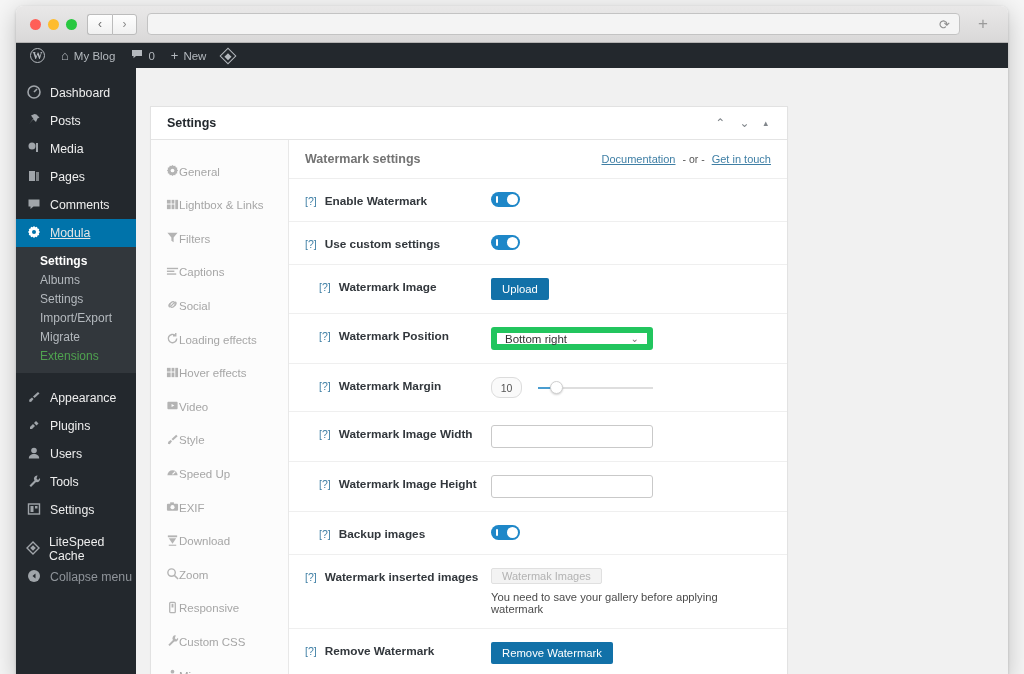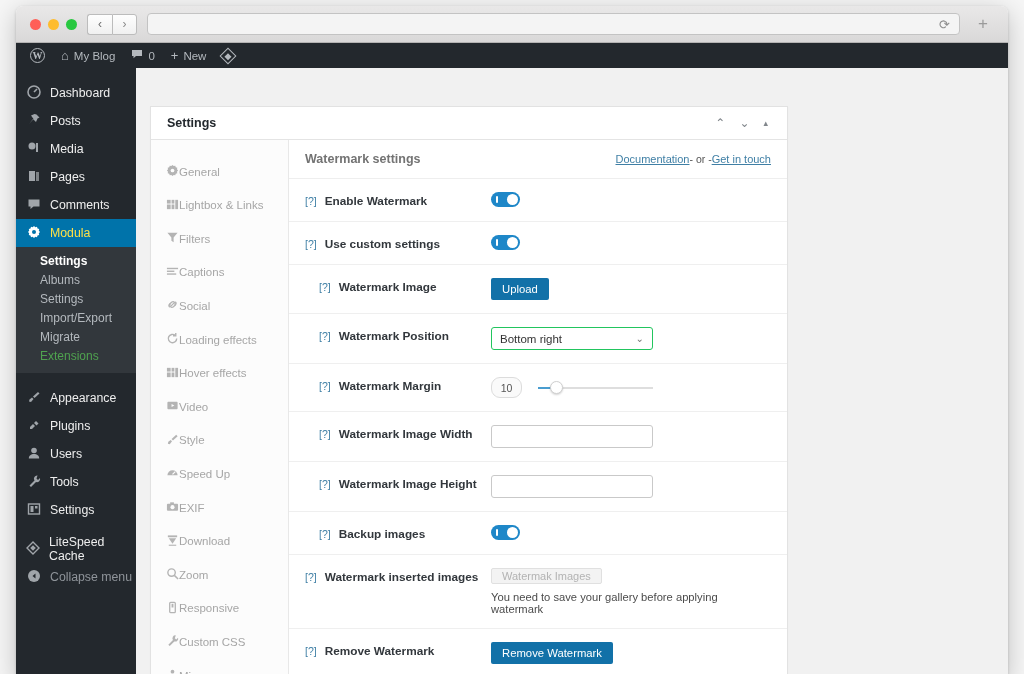--- a/index.html
+++ b/index.html
@@ -97,21 +97,21 @@
   .adminmenu {
     position: absolute; left: 0; top: 25px;
     width: 120px; height: 610px;
     background: #23282d;
     color: #eee; font-size: 12.3px;
   }
   .am-item {
     display: flex; align-items: center; gap: 9px;
     height: 28px; padding-left: 10px; color: #eee;
   }
-  .am-item.current { background: #0073aa; color: #fde047; position: relative; }
+  .am-item.current { background: #0073aa; color: #e5e5e5; position: relative; text-decoration: underline; }
   .am-item.current::after {
     content: ''; position: absolute; right: -8px; top: 50%;
     transform: translateY(-50%);
     border: 8px solid transparent; border-left-color: #fff;
     border-right: none;
   }
   .am-ico { width: 15px; text-align: center; font-size: 12.5px; color: #a0a5aa; display:block; }
   .am-item.current .am-ico { color: #fff; }
   .am-sep { height: 11px; }
 
@@ -164,21 +164,21 @@
   .tab-ico svg { display: block; }
 
   
   .settings { flex: 1; }
   .s-head {
     display: flex; align-items: center;
     padding: 12px 16px 12px 16px;
     border-bottom: 1px solid #eee;
   }
   .s-title { font-size: 12.5px; font-weight: bold; color: #737373; flex: 1; }
-  .s-links { font-size: 11px; color: #555; display: flex; align-items: flex-end; }
+  .s-links { font-size: 11px; color: #555; display: flex; align-items: flex-end; gap: 7px; }
   .s-links a { color: #3f7fa5; text-decoration: underline; }
   .s-or { color: #555; font-size: 10.5px; }
 
   .row {
     display: flex; align-items: flex-start;
     padding: 13px 16px;
     border-bottom: 1px solid #efefef;
     min-height: 41px;
   }
   .row:last-child { border-bottom: none; }
@@ -217,21 +217,21 @@
   .btn-disabled {
     background: #f3f3f3; color: #b3b3b3;
     font-size: 11px; border: 1px solid #e0e0e0; border-radius: 2px;
     padding: 1px 10px; display: inline-block; align-self: flex-start;
   }
   .note { font-size: 11.2px; color: #4b4b4b; }
 
   
   .sel {
     width: 162px; height: 23px;
-    border: 1px solid #22c55e; border-radius: 3px;
+    border: 6px solid #22c55e; border-radius: 3px;
     background: #fff; font-size: 11.5px; color: #333;
     display: flex; align-items: center; padding: 0 8px;
     position: relative;
   }
   .sel span.val { flex: 1; }
   .chev { color: #777; font-size: 10px; }
 
   
   .numrow { display: flex; align-items: center; gap: 16px; }
   .numbox {

